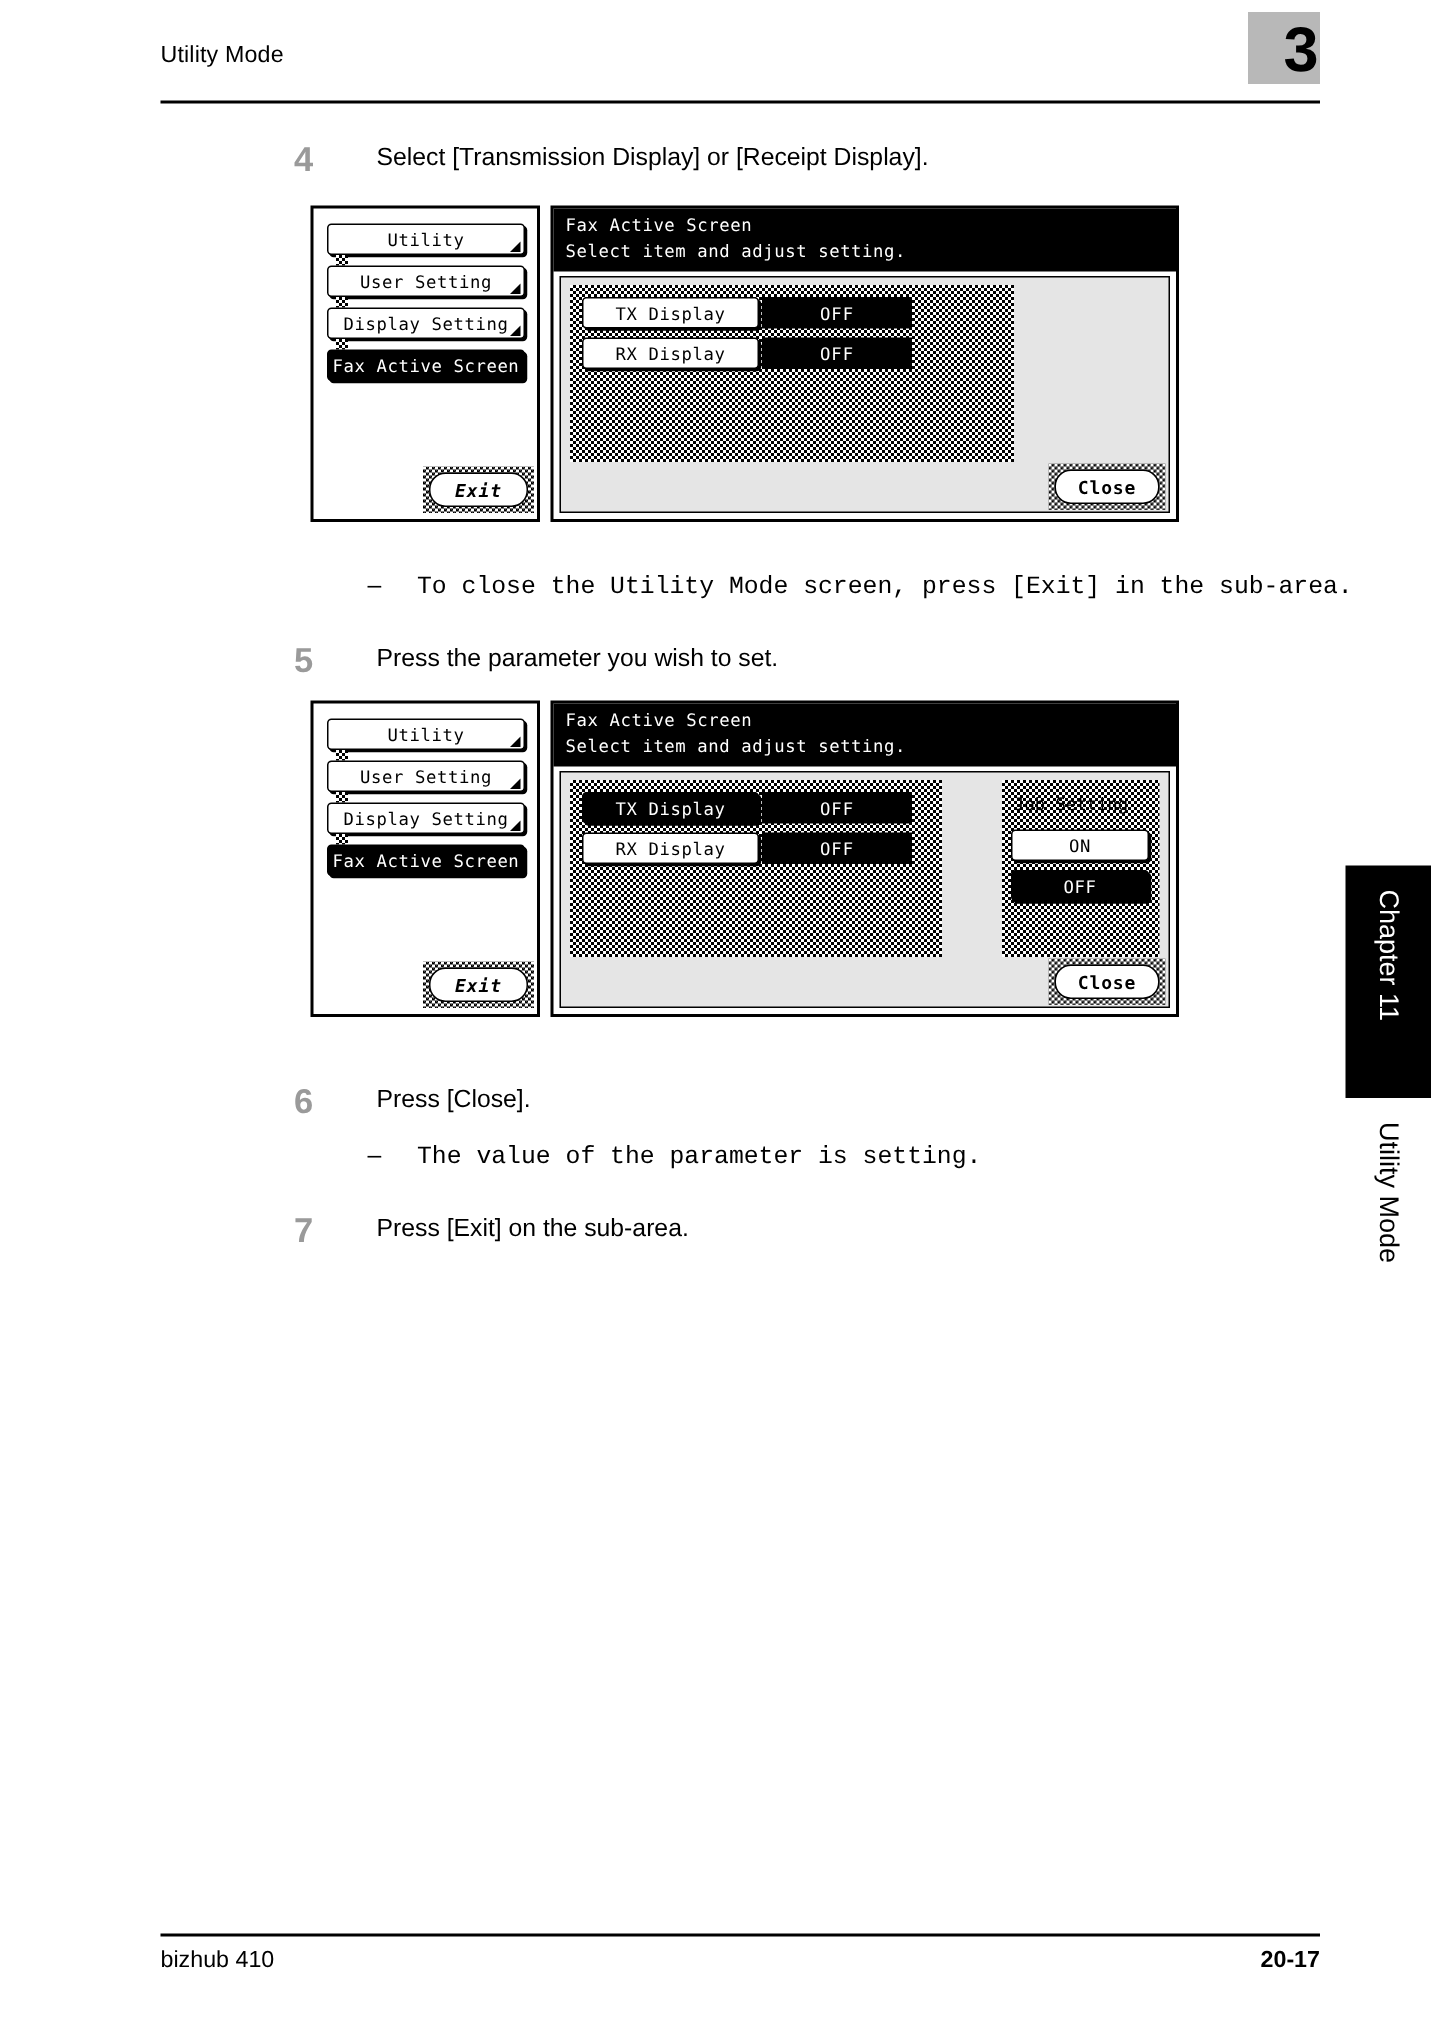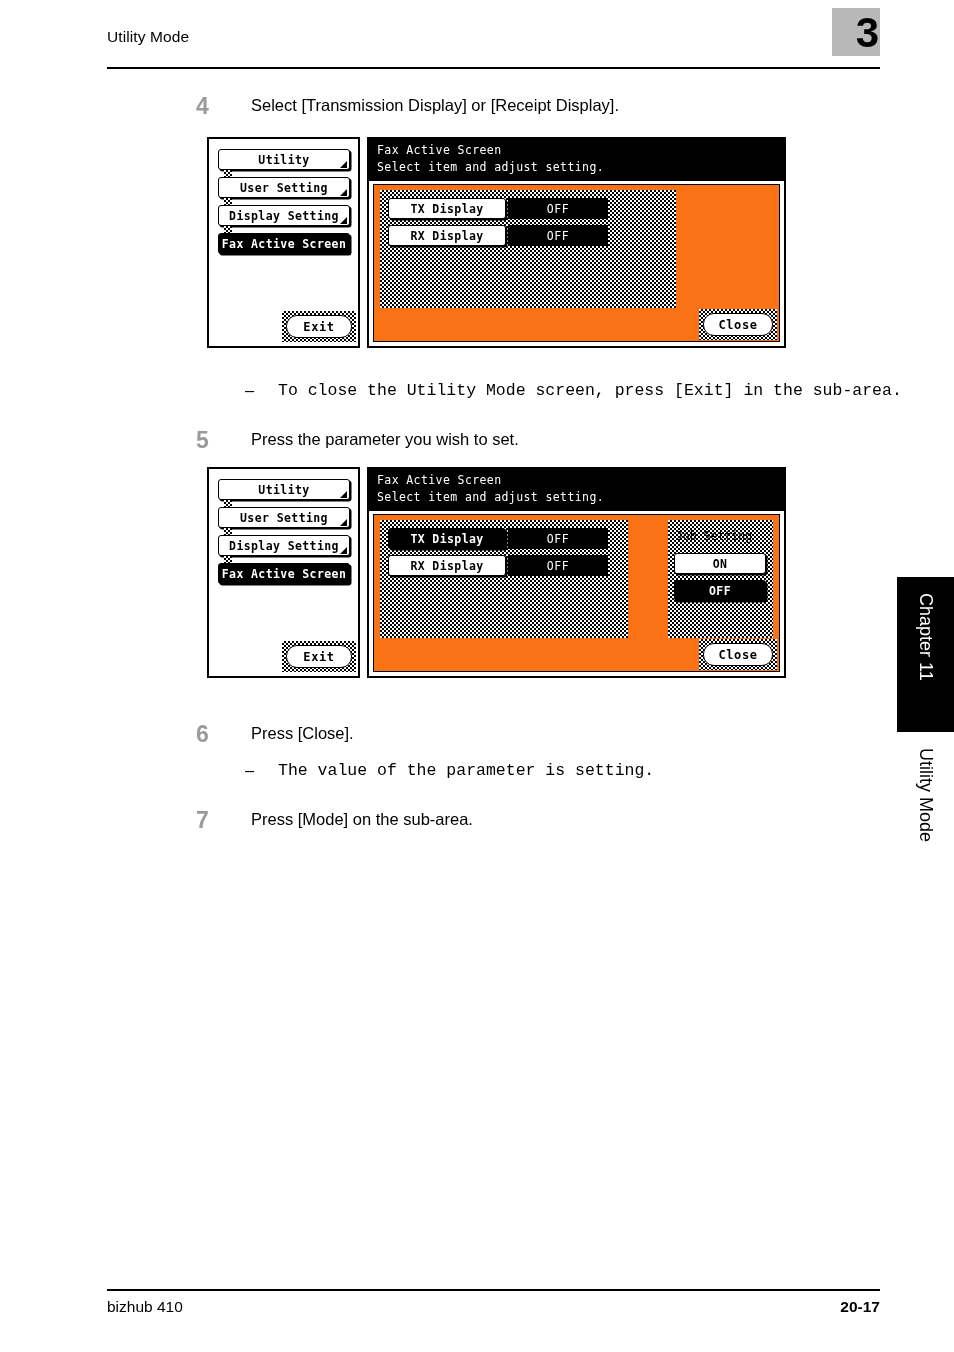--- a/index.html
+++ b/index.html
@@ -220,21 +220,21 @@
   }
 
   .lcd-content {
     position: absolute;
     left: 4px;
     top: 45px;
     right: 4px;
     bottom: 4px;
     border: 1.5px solid #000;
     box-sizing: border-box;
-    background: #f97316;
+    background: #e5e5e5;
     padding-left: 27px;
   }
   .lcd-work {
     position: absolute;
     left: 6px;
     top: 5px;
     width: 296px;
     bottom: 33px;
   }
   .lcd-work.narrow { width: 248px; }
@@ -248,21 +248,20 @@
     box-shadow: 1.5px 1.5px 0 0 #000;
     font-size: 11.5px;
     letter-spacing: .4px;
     text-align: right;
     box-sizing: border-box;
     color: #000;
     display: flex;
     align-items: center;
     justify-content: center;
     white-space: nowrap;
-    font-weight: bold;
   }
   .btn.sel {
     background: #000;
     color: #fff;
   }
   
   .valbox {
     position: absolute;
     background: #000;
     color: #fff;
@@ -307,20 +306,21 @@
     border: 1.6px solid #000;
     border-radius: 11px;
     background: #fff;
     font-size: 12px;
     font-weight: bold;
     letter-spacing: .6px;
     display: flex;
     align-items: center;
     justify-content: center;
     box-sizing: border-box;
+    font-style: italic;
   }
   .btn-frame {
     position: absolute;
     box-sizing: border-box;
     padding: 2px;
   }
 
   .lcd-close {
     position: absolute;
     right: 6px;
@@ -529,21 +529,21 @@
   <div class="step-text">Press [Close].</div>
 </div>
 
 <div class="note" style="top:761px;">
   <span class="note-dash">–</span>
   <span class="note-text">The value of the parameter is setting.</span>
 </div>
 
 <div class="step" style="top:807px;">
   <div class="step-num">7</div>
-  <div class="step-text">Press [Mode] on the sub-area.</div>
+  <div class="step-text">Press [Exit] on the sub-area.</div>
 </div>
 
 <div class="side-tab-chapter">
   <span>Chapter 11</span>
 </div>
 <div class="side-tab-section">
   <span>Utility Mode</span>
 </div>
 
 <div class="page-footer">

